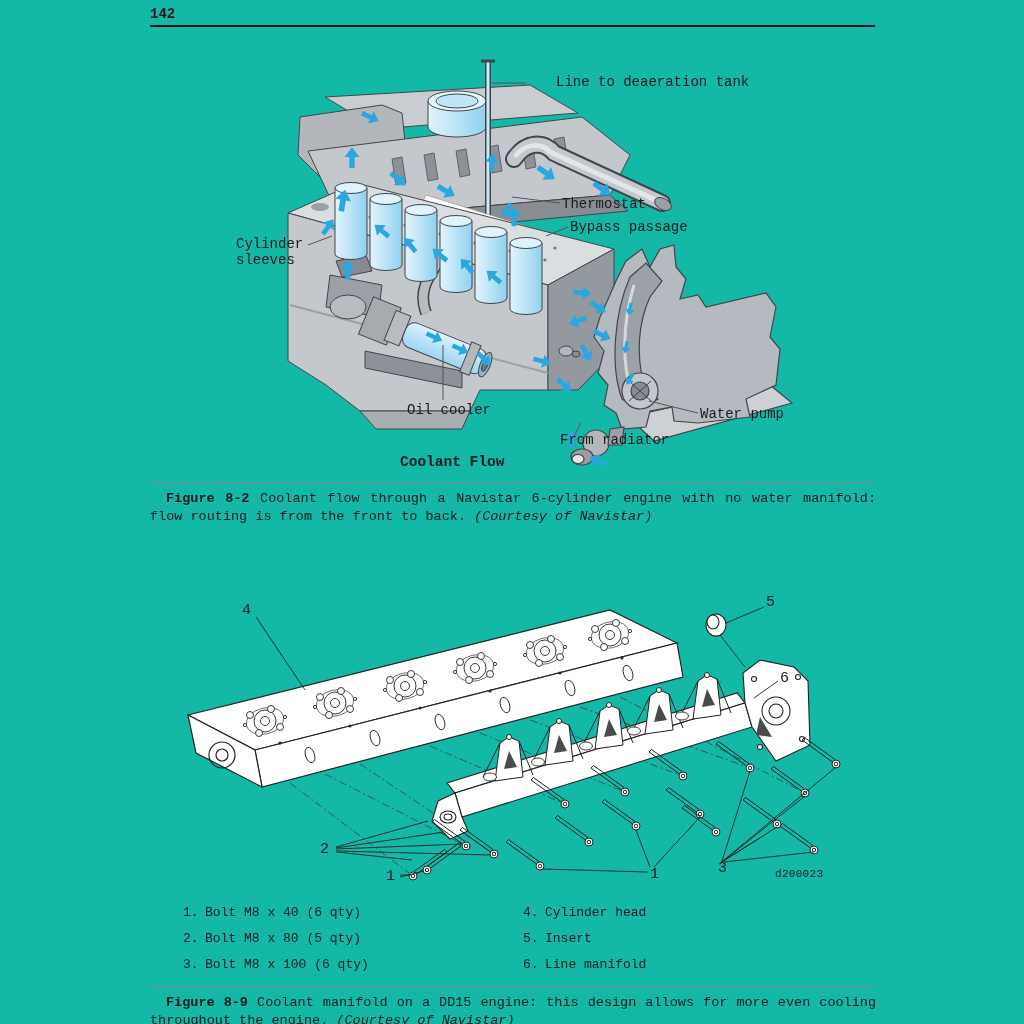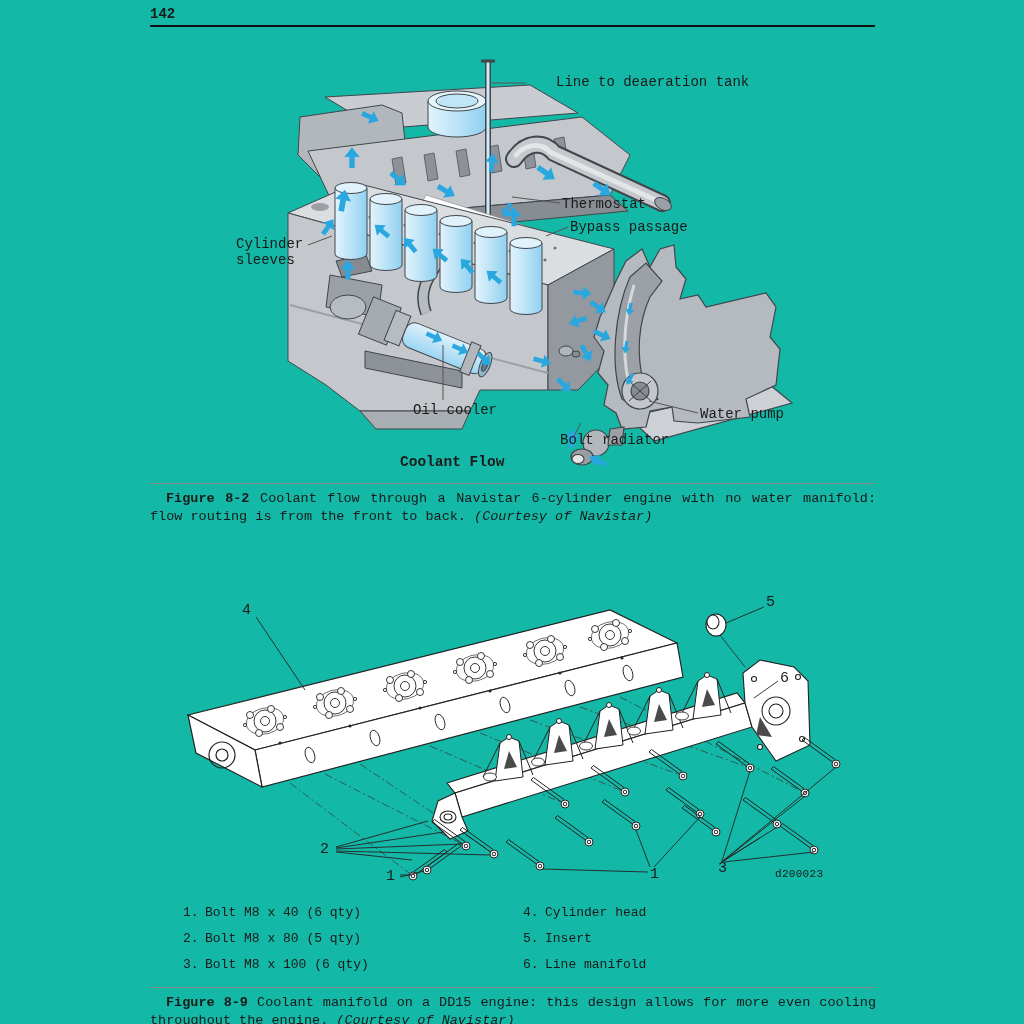--- a/index.html
+++ b/index.html
@@ -220,23 +220,23 @@
         <line x1="213" y1="345" x2="213" y2="290"></line>
         <line x1="468" y1="358" x2="419" y2="346"></line>
         <line x1="344" y1="381" x2="351" y2="368"></line>
       </g>
     </svg>
 
     <div class="f1lab" style="left:300px;top:19px;margin-left:26px;">Line to deaeration tank</div>
     <div class="f1lab" style="left:332px;top:141px;">Thermostat</div>
     <div class="f1lab" style="left:340px;top:164px;">Bypass passage</div>
     <div class="f1lab wrap" style="left:6px;top:181px;">Cylinder sleeves</div>
-    <div class="f1lab" style="left:183px;top:347px;">Oil cooler</div>
+    <div class="f1lab" style="left:177px;top:347px;">Oil cooler</div>
     <div class="f1lab" style="left:470px;top:351px;">Water pump</div>
-    <div class="f1lab" style="left:330px;top:377px;">Bolt radiator</div>
+    <div class="f1lab" style="left:330px;top:377px;">From radiator</div>
     <div class="f1title">Coolant Flow</div>
   </div>
 
   <div class="cap-rule" style="top:483px;"></div>
   <div class="cap" style="top:490px;">
     <span class="b">Figure 8-2</span>
     <span>Coolant flow through a Navistar 6-cylinder engine with no water manifold: flow routing is from the front to back.</span>
     <span class="i">(Courtesy of Navistar)</span>
   </div>
 

